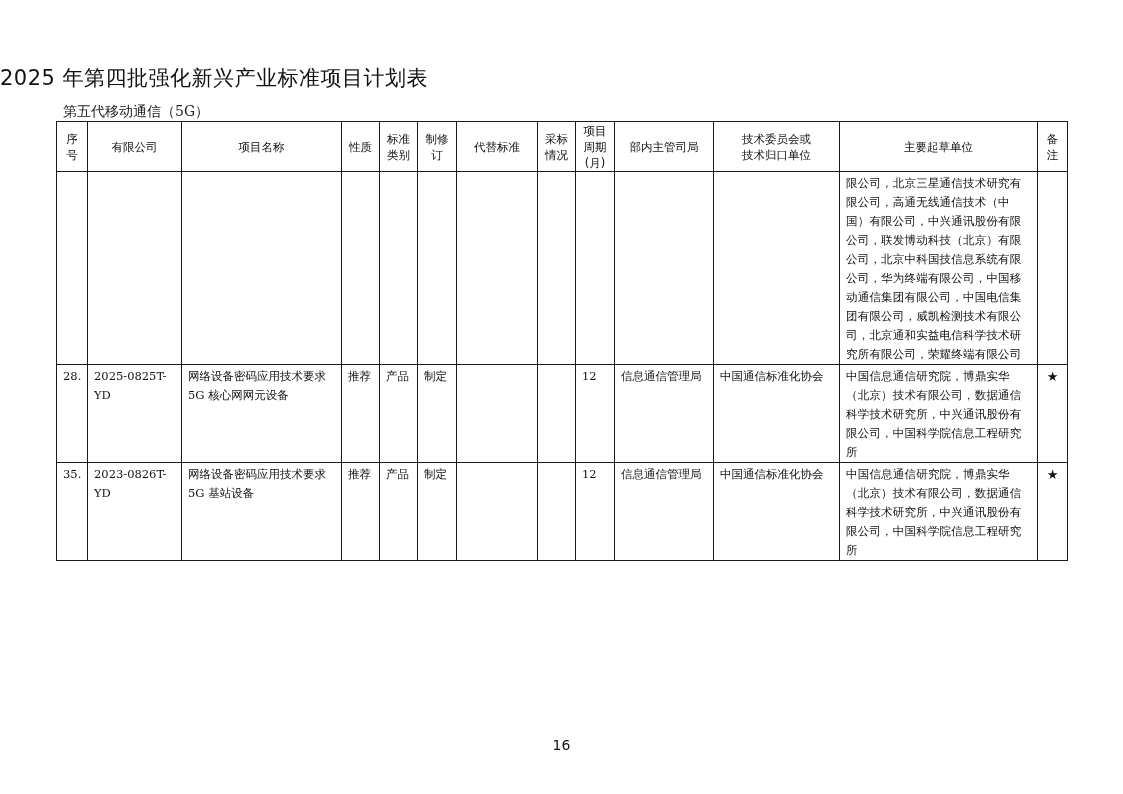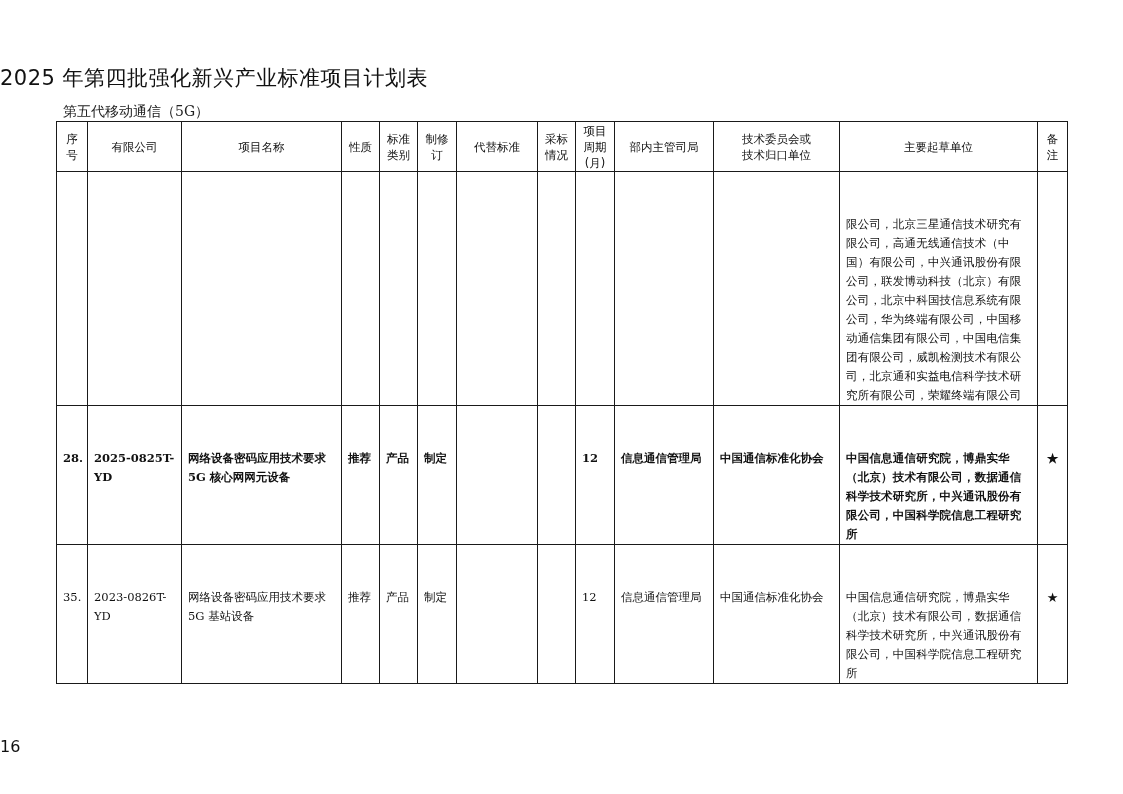--- a/index.html
+++ b/index.html
@@ -22,29 +22,29 @@
   }
   table.plan td, table.plan th {
     border: 1px solid #1a1a1a; padding: 0; vertical-align: top;
     font-size: 11.5px; line-height: 19px;
   }
   table.plan th {
     font-family: "DejaVu Sans", "Liberation Sans", sans-serif; font-weight: normal;
     vertical-align: middle; text-align: center; font-size: 11.5px; line-height: 16px;
     height: 49px;
   }
-  td .c { padding: 2px 6px 0 6px; margin-top: 41px; }
+  td .c { padding: 2px 6px 0 6px; }
   td.drafter .c { padding: 2px 6px 0 6px; letter-spacing: 0.2px; word-break: break-all; }
   td.note .c { text-align: center; font-size: 13px; }
   .page-num {
-    position: absolute; left: 0; width: 1123px; top: 737px; text-align: left;
-    font-family: "DejaVu Sans", "Liberation Sans", sans-serif; font-size: 16px;
+    position: absolute; left: 0; width: 1123px; top: 737px; text-align: center;
+    font-family: "DejaVu Sans", "Liberation Sans", sans-serif; font-size: 14px;
   }
   tr.r-cont td { height: 187px; }
-  tr.r-28 td { height: 73px; font-weight: bold; }
+  tr.r-28 td { height: 73px; }
   tr.r-29 td { height: 74px; }
 </style>
 </head>
 <body>
 
 <div class="title">2025 年第四批强化新兴产业标准项目计划表</div>
 <div class="section">第五代移动通信（5G）</div>
 
 <table class="plan">
   <colgroup>

